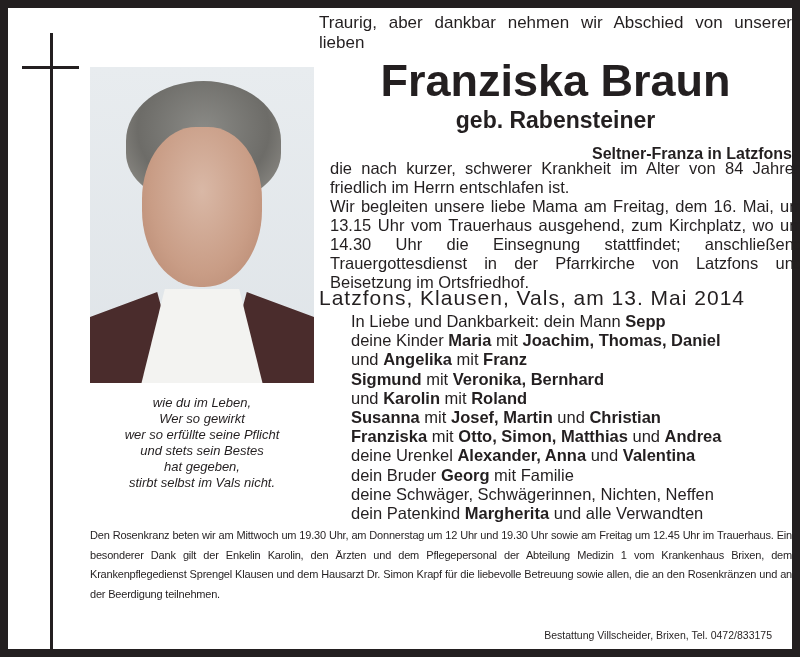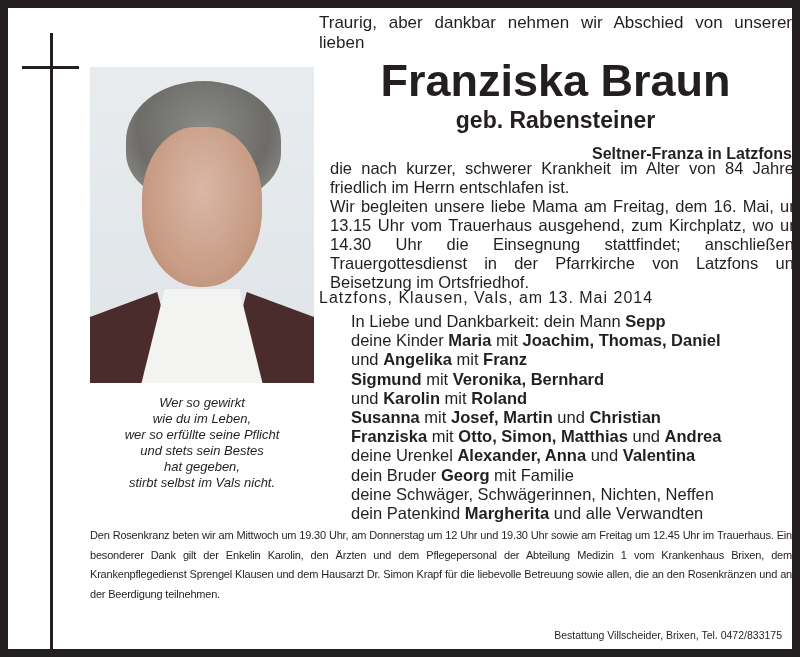--- a/index.html
+++ b/index.html
@@ -12,44 +12,44 @@
   .photo .face { position:absolute; left:52px; top:60px; width:120px; height:160px; border-radius:45% 45% 48% 48%; background:radial-gradient(ellipse at 50% 40%,#d9b8a6 0%,#c99d86 60%,#b5866f 100%); }
   .photo .shirt { position:absolute; left:50px; top:222px; width:124px; height:100px; background:#f3f3f1; clip-path:polygon(20% 0,80% 0,100% 100%,0 100%); }
   .photo .coat { position:absolute; left:0; top:225px; width:224px; height:100px; background:#4a2c2c; clip-path:polygon(0 25%,30% 0,42% 100%,58% 100%,70% 0,100% 25%,100% 100%,0 100%); }
   .poem { position:absolute; left:82px; top:387px; width:224px; text-align:center; font-style:italic; font-size:13px; line-height:16px; }
   .intro { position:absolute; left:311px; top:5px; width:473px; font-size:17px; line-height:20px; text-align:justify; }
   .name { position:absolute; left:311px; top:50px; width:473px; text-align:center; font-weight:bold; font-size:45px; line-height:46px; }
   .maiden { position:absolute; left:311px; top:99px; width:473px; text-align:center; font-weight:bold; font-size:23px; line-height:26px; }
   .nick { position:absolute; left:311px; top:128px; width:473px; text-align:right; font-weight:bold; font-size:16px; line-height:20px;margin-top:8px; }
   .body1 { position:absolute; left:322px; top:151px; width:473px; font-size:16.5px; line-height:19px; }
   .body1 p { margin:0; text-align:justify; text-align-last:left; }
-  .place { position:absolute; left:311px; top:280px; width:473px; font-size:16px; line-height:20px; letter-spacing:1px; }
+  .place { position:absolute; left:311px; top:280px; width:473px; font-size:21px; line-height:20px; letter-spacing:1px; }
   .family { position:absolute; left:311px; top:304px; width:473px; font-size:16.5px; line-height:19.2px;margin-left:32px; }
   .family div { white-space:nowrap; }
   .family b { font-weight:bold; }
   .bottom { position:absolute; left:82px; top:518px; width:702px; font-size:11px; line-height:19.5px; text-align:justify; text-align-last:left; letter-spacing:-0.2px; }
-  .undertaker { position:absolute; right:10px; top:621px; font-size:10.5px; }
+  .undertaker { position:absolute; right:20px; top:621px; font-size:10.5px; }
 </style>
 </head>
 <body>
 
 <div class="card">
   <div class="cross-v"></div>
   <div class="cross-h"></div>
 
   <div class="photo">
     <div class="coat"></div>
     <div class="shirt"></div>
     <div class="hair"></div>
     <div class="face"></div>
   </div>
 
   <div class="poem">
+    <div>wie du im Leben,</div>
     <div>Wer so gewirkt</div>
-    <div>wie du im Leben,</div>
     <div>wer so erfüllte seine Pflicht</div>
     <div>und stets sein Bestes</div>
     <div>hat gegeben,</div>
     <div>stirbt selbst im Vals nicht.</div>
   </div>
 
   <div class="intro">Traurig, aber dankbar nehmen wir Abschied von unserer lieben</div>
   <div class="name">Franziska Braun</div>
   <div class="maiden">geb. Rabensteiner</div>
   <div class="nick">Seltner-Franza in Latzfons</div>

